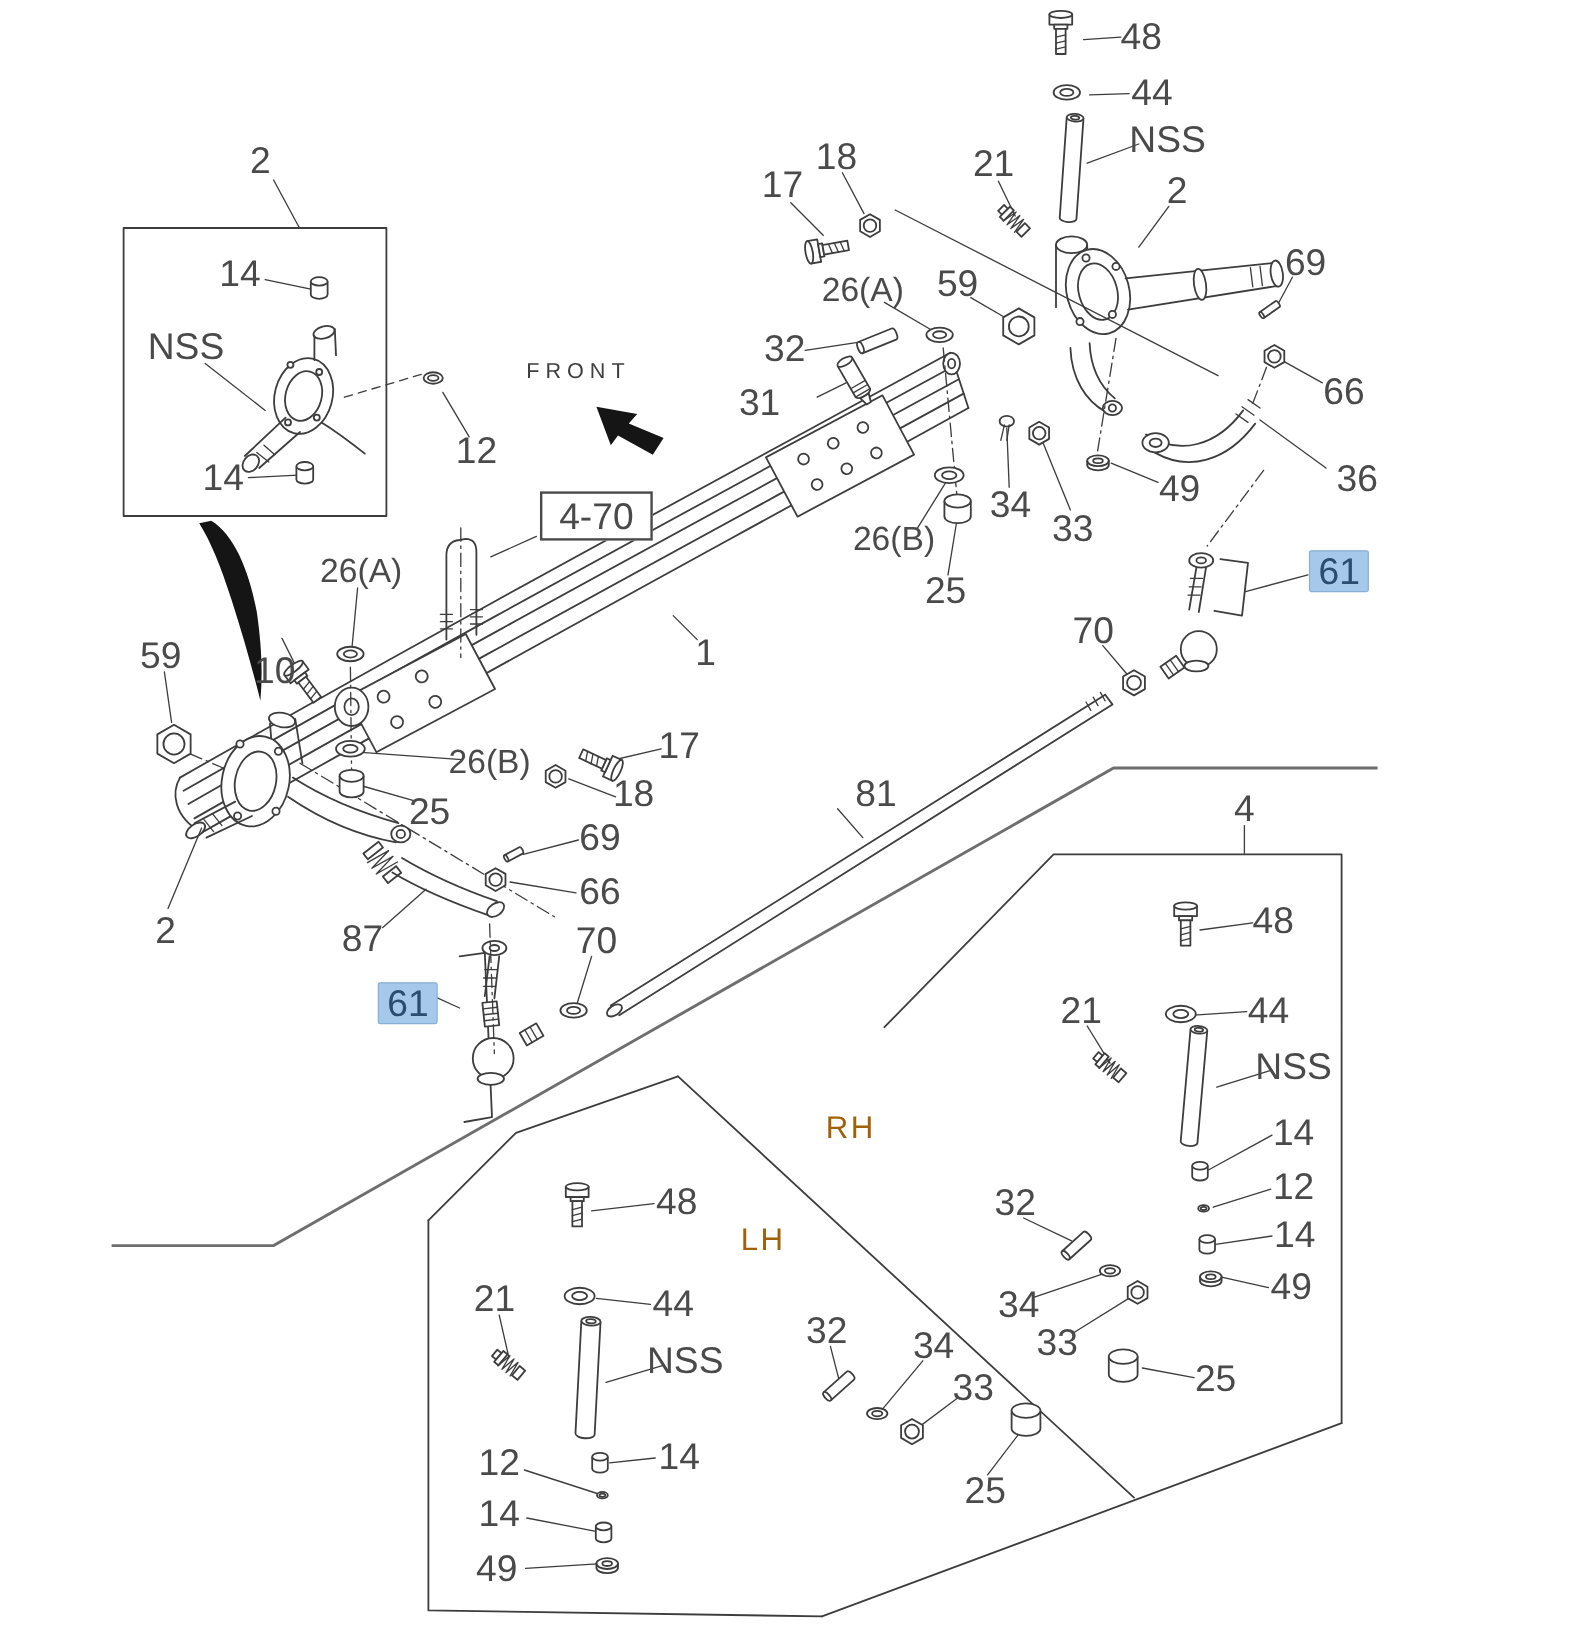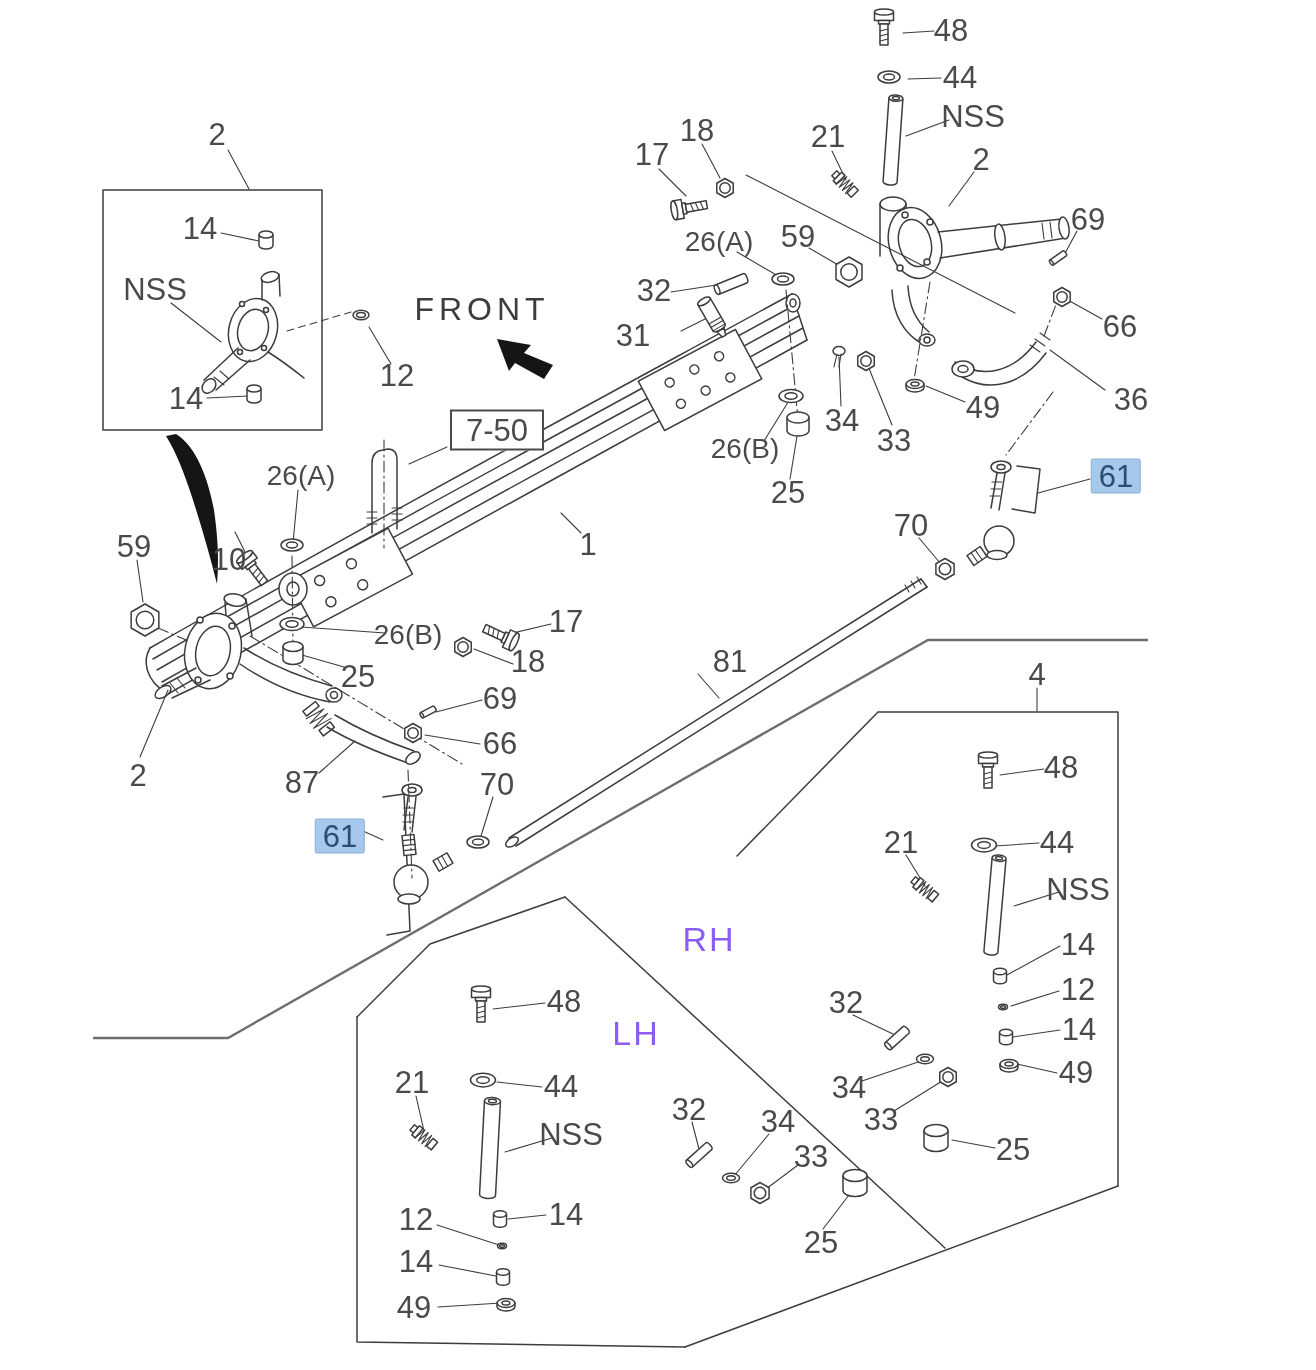--- a/index.html
+++ b/index.html
@@ -3,22 +3,22 @@
 <meta charset="utf-8">
 <style>
   html,body{margin:0;padding:0;background:#fff;}
   .stage{position:relative;width:1316px;height:1370px;background:#fff;overflow:hidden;
          font-family:"Liberation Sans","DejaVu Sans",sans-serif;}
   .stage svg{position:absolute;left:0;top:0;}
   #labels-layer{position:absolute;left:0;top:0;width:100%;height:100%;pointer-events:none;}
   .plabel{position:absolute;transform:translate(-50%,-50%);font-size:31px;color:#4a4a4a;
           white-space:nowrap;line-height:1;}
   .plabel.small{font-size:28px;}
-  .plabel.side{font-size:34px;letter-spacing:2px;color:#8b5cf6;}
-  .plabel.front{font-size:32px;letter-spacing:5px;color:#3d3d3d;}
+  .plabel.side{font-size:26px;letter-spacing:2px;color:#a16207;}
+  .plabel.front{font-size:18px;letter-spacing:5px;color:#3d3d3d;}
   .plabel.boxed{border:2px solid #4a4a4a;padding:3px 14px;background:#fff;}
   .plabel.hl{background:var(--hl-bg,#a6c8ea);color:var(--hl-tx,#2b4d6f);
              border:1px solid var(--hl-bd,#88afd6);padding:1px 7px;border-radius:2px;}
   
   .s{stroke:#3d3d3d;stroke-width:1.5;fill:none;stroke-linecap:round;stroke-linejoin:round;}
   .sw{stroke:#3d3d3d;stroke-width:1.5;fill:#fff;stroke-linejoin:round;}
   .bd{stroke:#6e6e6e;stroke-width:2.4;fill:none;}
   .dd{stroke-dasharray:11 4 2 4;}
   .dsh{stroke-dasharray:7 5;}
   .thin{stroke-width:1.1;}
@@ -535,21 +535,21 @@
       </g>
   </svg>
 
   <div id="labels-layer">
       <div class="plabel" style="left: 217px; top: 134px;">2</div>
       <div class="plabel" style="left: 200px; top: 228px;">14</div>
       <div class="plabel" style="left: 155px; top: 289px;">NSS</div>
       <div class="plabel" style="left: 186px; top: 398px;">14</div>
       <div class="plabel" style="left: 397px; top: 375px;">12</div>
       <div class="plabel front" style="left: 482px; top: 309px;">FRONT</div>
-      <div class="plabel boxed" style="left: 497px; top: 430px;">7-50</div>
+      <div class="plabel boxed" style="left: 497px; top: 430px;">4-70</div>
       <div class="plabel" style="left: 652px; top: 154px;">17</div>
       <div class="plabel" style="left: 697px; top: 130px;">18</div>
       <div class="plabel" style="left: 828px; top: 136px;">21</div>
       <div class="plabel" style="left: 951px; top: 30px;">48</div>
       <div class="plabel" style="left: 960px; top: 77px;">44</div>
       <div class="plabel" style="left: 973px; top: 116px;">NSS</div>
       <div class="plabel" style="left: 981px; top: 159px;">2</div>
       <div class="plabel small" style="left: 719px; top: 242px;">26(A)</div>
       <div class="plabel" style="left: 798px; top: 236px;">59</div>
       <div class="plabel" style="left: 654px; top: 290px;">32</div>

